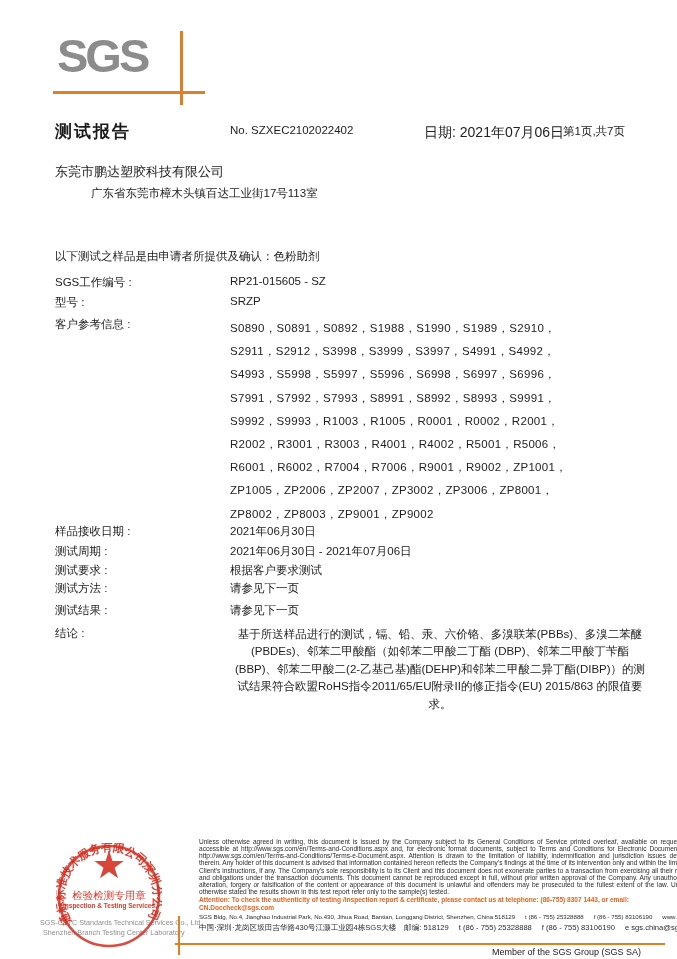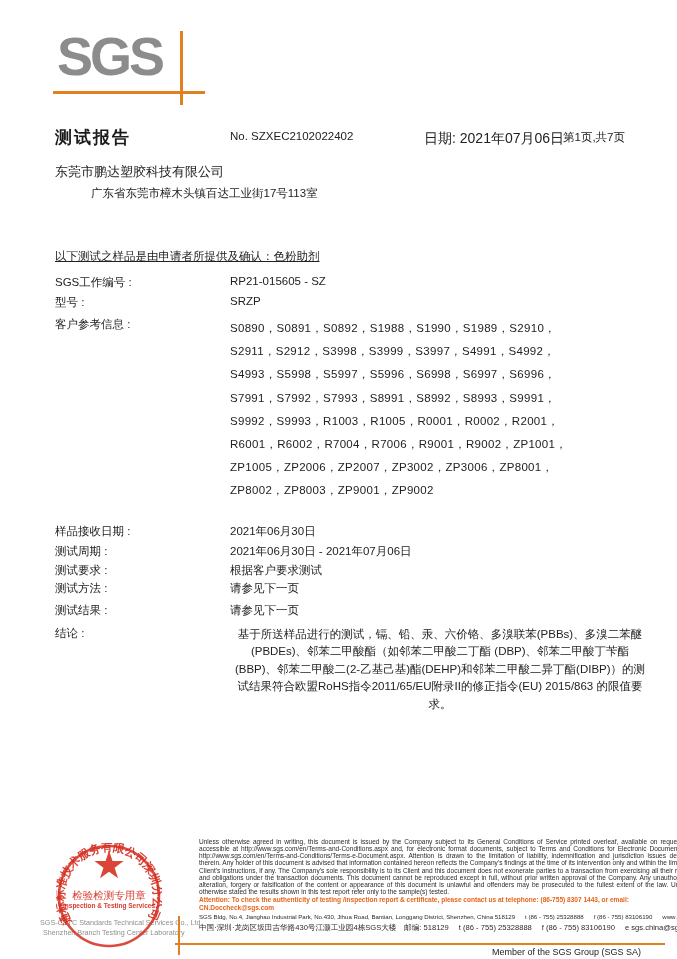--- a/index.html
+++ b/index.html
@@ -2,34 +2,34 @@
 <html><head>
 <meta charset="utf-8">
 <style>
   * { margin:0; padding:0; box-sizing:border-box; }
   html,body { width:677px; height:959px; background:#ffffff; overflow:hidden;
     font-family:"Liberation Sans","DejaVu Sans",sans-serif; color:#222; }
   .abs { position:absolute; }
   .page { position:relative; width:677px; height:959px; background:#fff; }
 
   
-  .sgs-logo { left:57px; top:26px; font-size:54px; font-weight:bold; color:#8c8c8c;
+  .sgs-logo { left:57px; top:26px; font-size:47px; font-weight:bold; color:#8c8c8c;
     letter-spacing:-3px; line-height:60px; }
   .logo-hline { left:53px; top:91px; width:152px; height:3px; background:#e0801f; }
   .logo-vline { left:180px; top:31px; width:3px; height:74px; background:#e0801f; }
 
-  .title-row { left:0; top:126px; width:677px; height:20px; }
+  .title-row { left:0; top:120px; width:677px; height:20px; }
   .report-title { left:55px; top:0; font-size:17px; font-weight:bold; letter-spacing:2px; color:#1a1a1a; }
   .report-no { left:230px; top:4px; font-size:11.5px; }
   .report-date { left:424px; top:4px; font-size:14px; }
   .report-page { left:563px; top:4px; font-size:11.5px; }
 
   .client-name { left:55px; top:163px; font-size:13px; }
   .client-addr { left:55px; top:186px; font-size:11.5px;margin-left:36px; }
-  .sample-stmt { left:55px; top:249px; font-size:11.5px;text-decoration:underline; }
+  .sample-stmt { left:55px; top:249px; font-size:11.5px; }
 
   .frow { left:0; width:677px; }
   .lbl { position:absolute; left:55px; top:0; font-size:11.5px; }
   .val { position:absolute; left:230px; top:0; font-size:11.5px; }
   .codes div { line-height:23.2px; font-size:11.5px; letter-spacing:0.3px; }
   .concl { width:420px; line-height:17.4px;text-align:center; }
 
   
   .stamp { left:56px; top:843px; width:106px; height:106px; z-index:3; }
   .stamp svg { position:absolute; left:0; top:0; }
@@ -85,20 +85,21 @@
   </div>
 
   <div class="abs frow" style="top:317px">
     <span class="lbl">客户参考信息 :</span>
     <div class="val codes">
       <div>S0890，S0891，S0892，S1988，S1990，S1989，S2910，</div>
       <div>S2911，S2912，S3998，S3999，S3997，S4991，S4992，</div>
       <div>S4993，S5998，S5997，S5996，S6998，S6997，S6996，</div>
       <div>S7991，S7992，S7993，S8991，S8992，S8993，S9991，</div>
       <div>S9992，S9993，R1003，R1005，R0001，R0002，R2001，</div>
+      <div>R2002，R3001，R3003，R4001，R4002，R5001，R5006，</div>
       <div>R6001，R6002，R7004，R7006，R9001，R9002，ZP1001，</div>
       <div>ZP1005，ZP2006，ZP2007，ZP3002，ZP3006，ZP8001，</div>
       <div>ZP8002，ZP8003，ZP9001，ZP9002</div>
     </div>
   </div>
 
   <div class="abs frow" style="top:524px">
     <span class="lbl">样品接收日期 :</span>
     <span class="val">2021年06月30日</span>
   </div>

